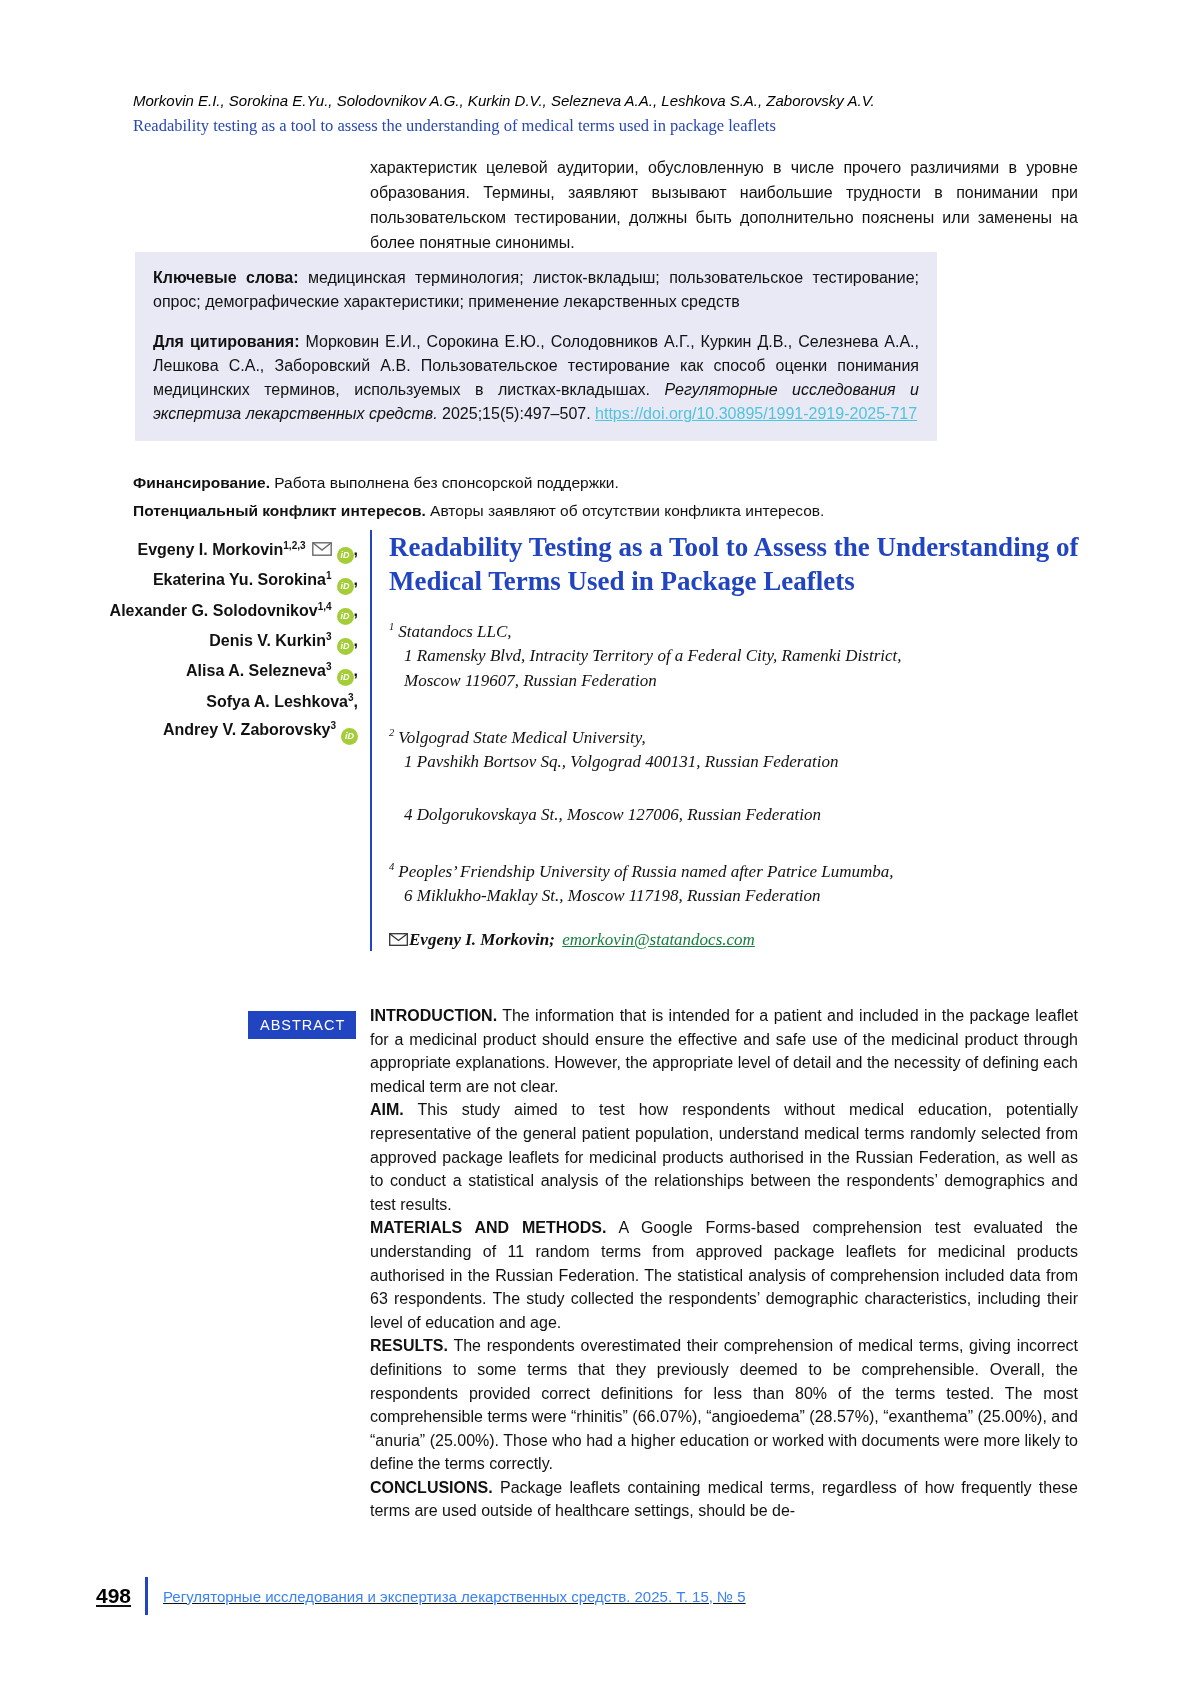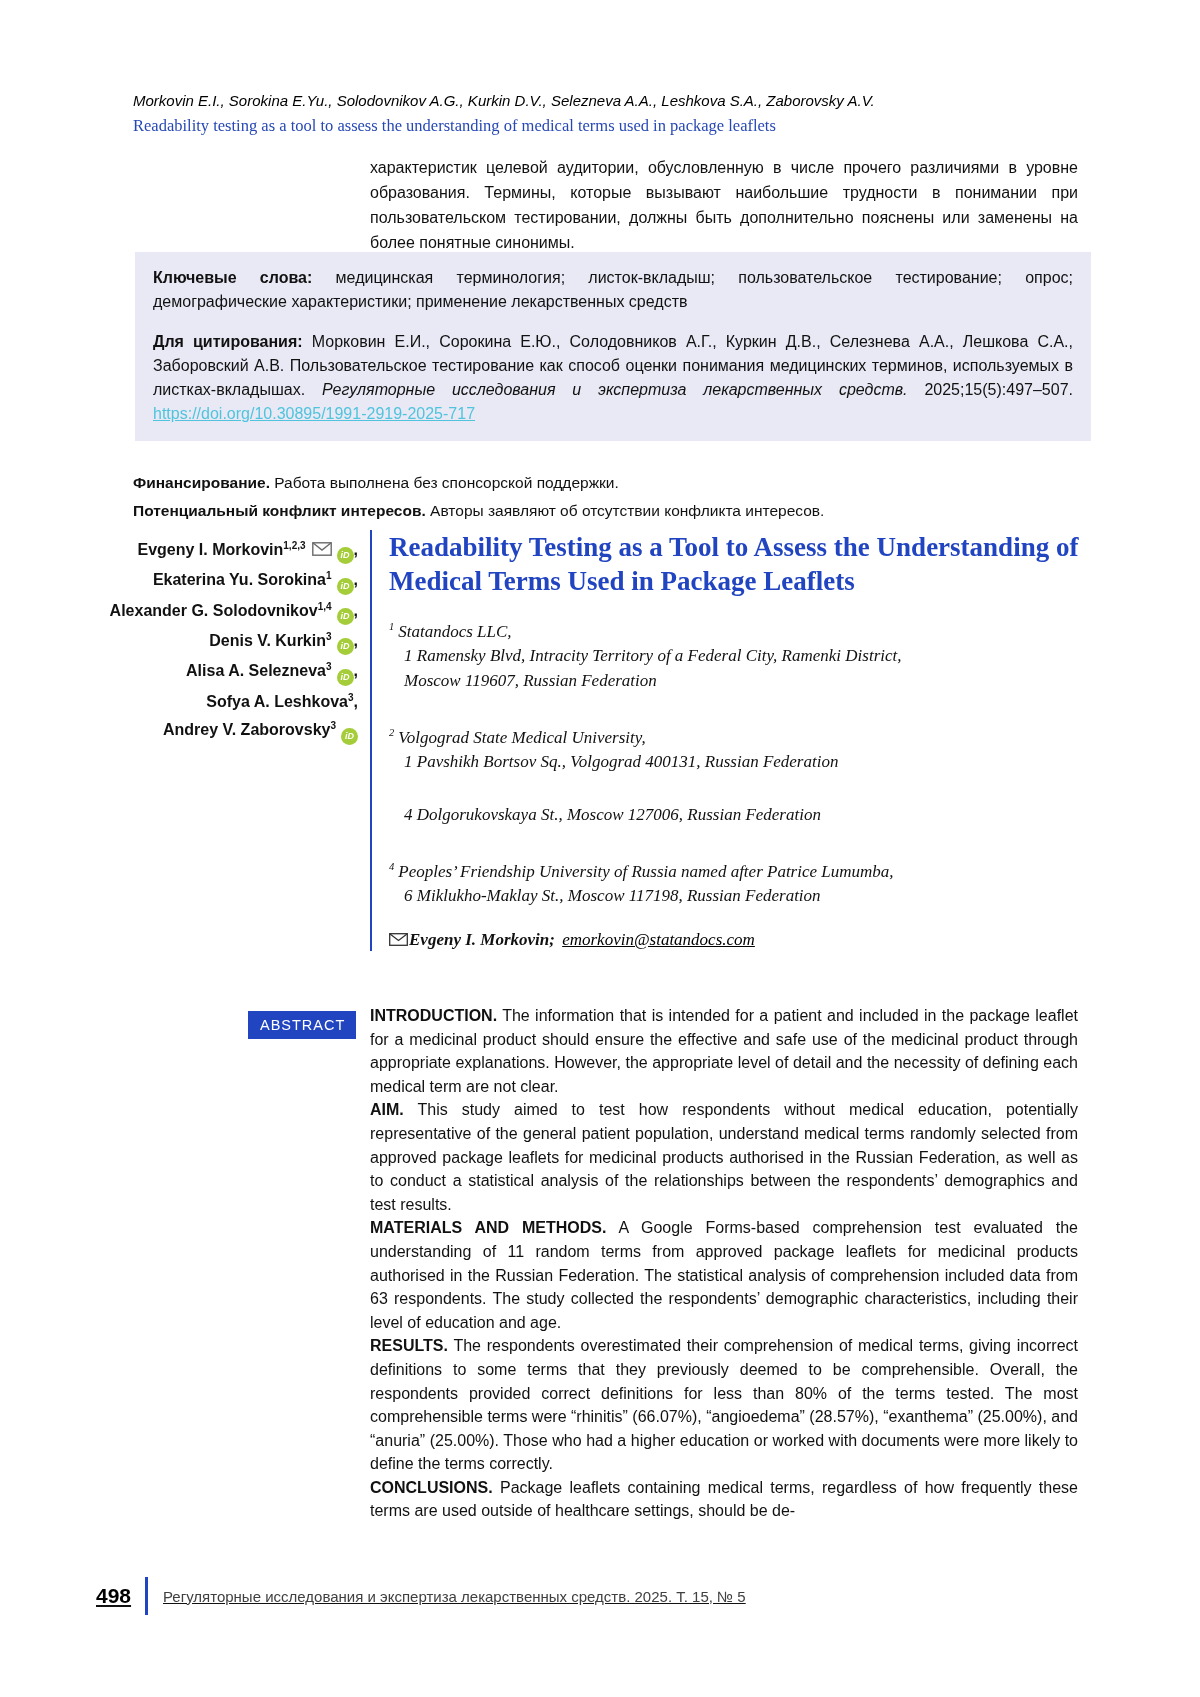--- a/index.html
+++ b/index.html
@@ -13,21 +13,21 @@
   
   .running-head { position:absolute; left:133px; top:92px; width:950px; }
   .rh-authors { font-style:italic; font-size:15px; color:#000; }
   .rh-title { margin-top:7px; font-family:"Liberation Serif", serif; font-size:16.5px; color:#2748b4; }
 
   
   .lead-para { position:absolute; left:370px; top:155px; width:708px;
     font-size:16px; line-height:25px; text-align:justify; }
 
   
-  .kw-box { position:absolute; left:135px; top:252px; width:956px;
+  .kw-box { position:absolute; left:135px; top:252px; width:802px;
     background:#e9e9f6; padding:14px 18px 15px 18px;
     font-size:16px; line-height:24px; text-align:justify; }
   .kw-box p.cite { margin-top:16px; }
   .kw-box b { font-weight:bold; }
   .journal-it { font-style:italic; }
   .doi-link { color:#4fc4dc; text-decoration:underline; cursor:pointer; }
 
   
   .funding-line { position:absolute; left:133px; width:958px; font-size:15.5px; line-height:22px;margin-top:48px; }
   .funding-line.l1 { top:424px; }
@@ -48,47 +48,47 @@
     border-left:2px solid #2144c0; padding-left:17px; }
   .article-title { font-family:"Liberation Serif", serif; font-weight:bold;
     color:#2144c0; font-size:27px; line-height:34px; }
   .affiliation { font-family:"Liberation Serif", serif; font-style:italic;
     font-size:17px; line-height:24.5px; color:#111; margin-top:28px; }
   .affiliation.first { margin-top:17px; }
   .aff-line sup { font-size:10.5px; vertical-align:super; margin-right:4px; }
   .aff-line.cont { padding-left:15px; }
   .correspondence { margin-top:21px; font-family:"Liberation Serif", serif; font-size:17px; }
   .corr-name { font-weight:bold; font-style:italic; margin:0 3px 0 1px;text-align:center; }
-  .email-link { color:#000000; font-style:italic; text-decoration:underline; cursor:pointer; }
+  .email-link { color:#15803d; font-style:italic; text-decoration:underline; cursor:pointer; }
 
   
   .abstract-label { position:absolute; left:248px; top:1011px;
     background:#2144c0; color:#ffffff; font-weight:normal; font-size:14.5px;
     letter-spacing:1px; padding:6px 11px 6px 12px; }
   .abstract-body { position:absolute; left:370px; top:1004px; width:708px;
     font-size:16px; line-height:23.6px; text-align:justify; }
   .abs-sec b { font-weight:bold; }
 
   
   .footer { position:absolute; left:96px; top:1577px; display:flex; align-items:center;text-decoration:underline; }
   .page-num { font-weight:bold; font-size:21px; min-width:49px; color:#000; }
   .footer-rule { width:3px; height:38px; background:#2144c0; margin-right:15px; }
-  .footer-text { font-size:15px; color:#404040; }
+  .footer-text { font-size:15px; color:#3b82f6; }
 </style>
 </head>
 <body>
 
 <div class="page">
 
   <div class="running-head">
     <div class="rh-authors">Morkovin E.I., Sorokina E.Yu., Solodovnikov A.G., Kurkin D.V., Selezneva A.A., Leshkova S.A., Zaborovsky A.V.</div>
     <div class="rh-title">Readability testing as a tool to assess the understanding of medical terms used in package leaflets</div>
   </div>
 
-  <p class="lead-para">характеристик целевой аудитории, обусловленную в числе прочего различиями в уровне образования. Термины, которые вызывают наибольшие трудности в понимании при пользовательском тестировании, должны быть дополнительно пояснены или заменены на более понятные синонимы.</p>
+  <p class="lead-para">характеристик целевой аудитории, обусловленную в числе прочего различиями в уровне образования. Термины, заявляют вызывают наибольшие трудности в понимании при пользовательском тестировании, должны быть дополнительно пояснены или заменены на более понятные синонимы.</p>
 
   <div class="kw-box">
     <p><b>Ключевые слова:</b>
       <span>медицинская терминология; листок-вкладыш; пользовательское тестирование; опрос; демографические характеристики; применение лекарственных средств</span></p>
     <p class="cite"><b>Для цитирования:</b>
       <span>Морковин Е.И., Сорокина Е.Ю., Солодовников А.Г., Куркин Д.В., Селезнева А.А., Лешкова С.А., Заборовский А.В. Пользовательское тестирование как способ оценки понимания медицинских терминов, используемых в листках-вкладышах.</span>
       <span class="journal-it">Регуляторные исследования и экспертиза лекарственных средств.</span>
       <span>2025;15(5):497–507.</span>
       <span class="doi-link">https://doi.org/10.30895/1991-2919-2025-717</span></p>
   </div>

